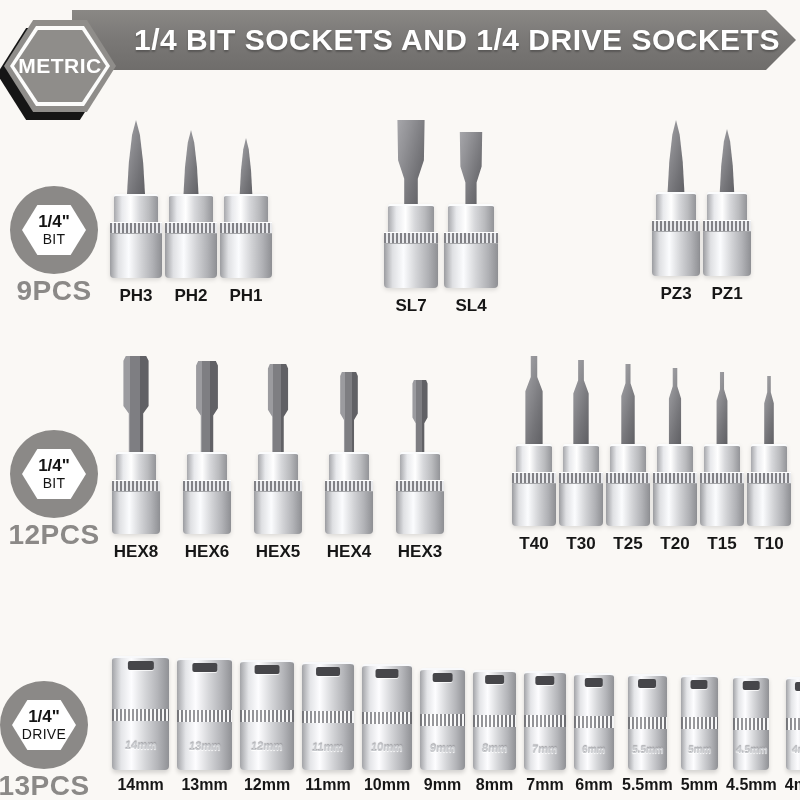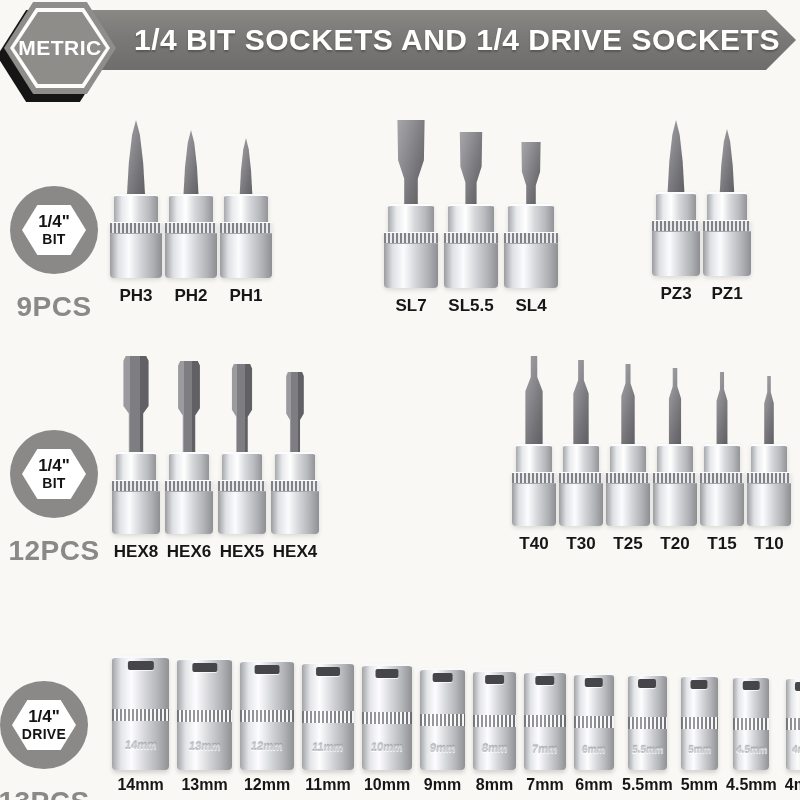--- a/index.html
+++ b/index.html
@@ -7,21 +7,21 @@
         font-family:"Liberation Sans",sans-serif;}
 
   
   .banner{position:absolute;top:0;left:0;right:0;height:104px;}
   .bar{position:absolute;left:72px;top:10px;width:724px;height:60px;
        background:linear-gradient(180deg,#8a8885 0%,#7b7977 45%,#6f6d6b 100%);
        clip-path:polygon(0 0,calc(100% - 30px) 0,100% 50%,calc(100% - 30px) 100%,0 100%);
        display:flex;align-items:center;justify-content:center;}
   .bar-title{color:#fff;font-weight:bold;font-size:30px;letter-spacing:.5px;
              text-shadow:0 2px 2px rgba(0,0,0,.25);white-space:nowrap;padding-left:46px;}
-  .badge{position:absolute;left:4px;top:2px;width:112px;height:92px;}
+  .badge{position:absolute;left:4px;top:20px;width:112px;height:92px;}
   .hex{position:absolute;inset:0;clip-path:polygon(26% 0,74% 0,100% 50%,74% 100%,26% 100%,0 50%);}
   .hex-shadow{background:#151515;transform:translate(-7px,8px);}
   .hex-gray{background:#8f8d8a;}
   .hex-white{inset:6px;background:#fcfcfb;}
   .hex-inner{inset:10px;background:#8f8d8a;}
   .badge-label{position:absolute;inset:0;display:flex;align-items:center;justify-content:center;
                color:#fff;font-weight:bold;font-size:21px;letter-spacing:.5px;}
 
   
   .row{position:absolute;left:0;right:0;}
@@ -32,31 +32,31 @@
   .rail{position:absolute;display:flex;flex-direction:column;align-items:center;width:104px;}
   .row1 .rail{left:2px;top:74px;}
   .row2 .rail{left:2px;top:74px;}
   .row3 .rail{left:-8px;top:36px;}
   .drive-icon{position:relative;width:88px;height:88px;border-radius:50%;background:#8b8987;}
   .di-hex{position:absolute;left:50%;top:50%;transform:translate(-50%,-50%);width:64px;height:50px;
           background:#fff;clip-path:polygon(24% 0,76% 0,100% 50%,76% 100%,24% 100%,0 50%);}
   .di-text{position:absolute;inset:0;display:flex;flex-direction:column;align-items:center;
            justify-content:center;line-height:1.1;color:#141414;}
   .di-size{font-size:17px;font-weight:600;}
-  .di-kind{font-size:14px;font-weight:700;letter-spacing:.3px;}
-  .count{margin-top:17px;font-size:28px;font-weight:bold;color:#8b8987;letter-spacing:.5px;}
+  .di-kind{font-size:14px;font-weight:400;letter-spacing:.3px;}
+  .count{margin-top:1px;font-size:28px;font-weight:bold;color:#8b8987;letter-spacing:.5px;}
 
   
   .group{position:absolute;display:flex;align-items:flex-end;}
   .row1 .group{top:8px;}
   .row2 .group{top:0;}
   .g-ph{left:110px;gap:3px;}
   .g-sl{left:384px;gap:6px;}
   .g-pz{left:652px;gap:3px;}
-  .g-hex{left:112px;gap:5px;}
+  .g-hex{left:112px;gap:23px;}
   .g-torx{left:512px;gap:3px;}
 
   .item{display:flex;flex-direction:column;align-items:center;}
   .tip{background:linear-gradient(105deg,#ababaf 0%,#939397 30%,#737377 65%,#58585c 100%);}
   .g-ph .tip,.g-pz .tip{clip-path:polygon(50% 0,63% 20%,74% 58%,80% 100%,20% 100%,26% 58%,37% 20%);}
   .g-sl .tip{clip-path:polygon(10% 0,90% 0,88% 48%,70% 70%,70% 100%,30% 100%,30% 70%,12% 48%);}
   .g-hex .tip{clip-path:polygon(16% 0,84% 0,92% 5%,92% 52%,74% 60%,74% 100%,26% 100%,26% 60%,8% 52%,8% 5%);
               background:linear-gradient(90deg,#9b9b9f 0 30%,#7e7e82 30% 62%,#616165 62% 100%);}
   .g-torx .tip{clip-path:polygon(38% 0,62% 0,62% 24%,82% 40%,82% 100%,18% 100%,18% 40%,38% 24%);}
 
@@ -192,29 +192,20 @@
         <div class="item">
           <div class="tip"></div>
           <div class="base">
             <div class="collar"></div>
             <div class="knurl"></div>
             <div class="body"></div>
           </div>
           <div class="lbl">SL7</div>
         </div>
 
-        <div class="item">
-          <div class="tip"></div>
-          <div class="base">
-            <div class="collar"></div>
-            <div class="knurl"></div>
-            <div class="body"></div>
-          </div>
-          <div class="lbl">SL5.5</div>
-        </div>
 
         <div class="item">
           <div class="tip"></div>
           <div class="base">
             <div class="collar"></div>
             <div class="knurl"></div>
             <div class="body"></div>
           </div>
           <div class="lbl">SL4</div>
         </div>
@@ -293,20 +284,29 @@
         <div class="item">
           <div class="tip"></div>
           <div class="base">
             <div class="collar"></div>
             <div class="knurl"></div>
             <div class="body"></div>
           </div>
           <div class="lbl">HEX4</div>
         </div>
 
+        <div class="item">
+          <div class="tip"></div>
+          <div class="base">
+            <div class="collar"></div>
+            <div class="knurl"></div>
+            <div class="body"></div>
+          </div>
+          <div class="lbl">HEX3</div>
+        </div>
       </div>
 
     <div class="group g-torx">
 
         <div class="item">
           <div class="tip"></div>
           <div class="base">
             <div class="collar"></div>
             <div class="knurl"></div>
             <div class="body"></div>

